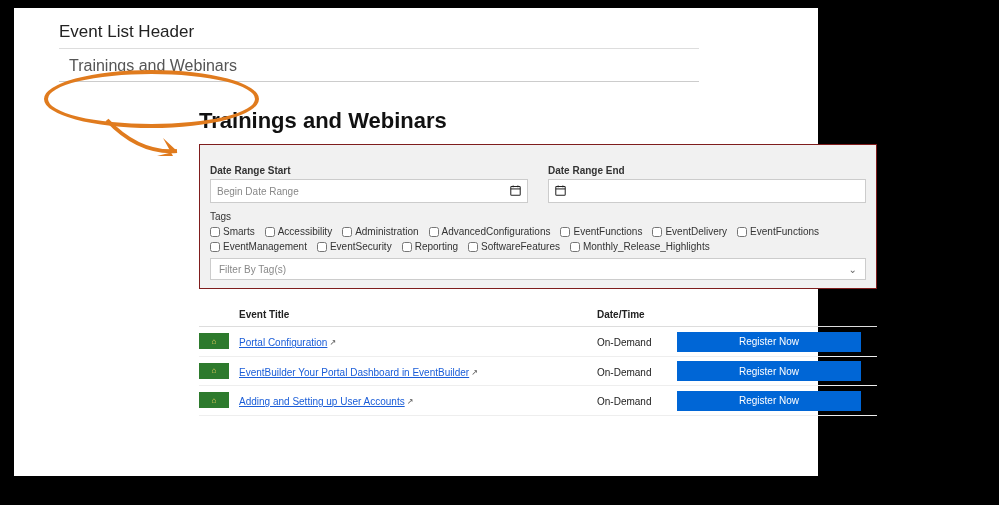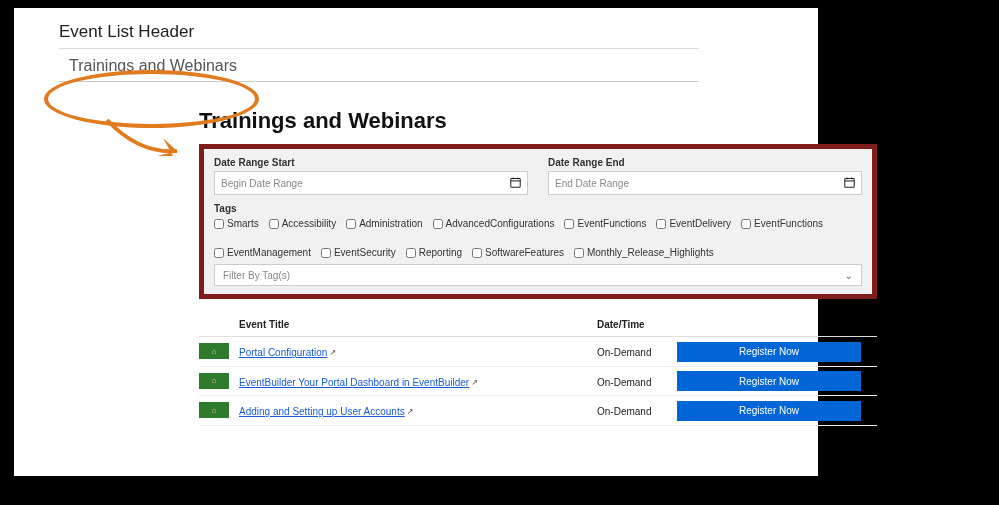--- a/index.html
+++ b/index.html
@@ -71,22 +71,22 @@
       width: 678px;
     }
     .main-title {
       font-size: 22px;
       font-weight: 700;
       color: #111;
       margin-bottom: 10px;
     }
     .filter-panel {
       background: #f1f1f1;
-      border: 5px solid #7f1d1d;
-      padding: 8px 10px 8px 10px;
+      border: 1px solid #7f1d1d;
+      padding: 20px 10px 8px 10px;
     }
     .filter-row {
       display: flex;
       gap: 20px;
     }
     .field-col {
       flex: 1;
     }
     .field-label {
       font-size: 10px;
@@ -112,28 +112,28 @@
       background: transparent;
     }
     .date-input::placeholder { color: #888; }
     .cal-icon {
       font-size: 11px;
       color: #222;
     }
     .tags-label {
       font-size: 10px;
       color: #333;
-      font-weight: 700;
+      font-weight: 400;
       margin-top: 8px;
       margin-bottom: 4px;
     }
     .tag-checks {
       display: flex;
       flex-wrap: wrap;
-      gap: 18px 10px;
+      gap: 4px 10px;
       font-size: 10px;
       color: #333;
       margin-bottom: 6px;
     }
     .tag-option {
       display: flex;
       align-items: center;
       gap: 3px;
     }
     .tag-option input {
@@ -254,21 +254,20 @@
                   <line x1="1" y1="5" x2="13" y2="5" stroke="#222" stroke-width="1.3"></line>
                   <line x1="4" y1="0.5" x2="4" y2="3" stroke="#222" stroke-width="1.3"></line>
                   <line x1="10" y1="0.5" x2="10" y2="3" stroke="#222" stroke-width="1.3"></line>
                 </svg>
             </span>
           </div>
         </div>
         <div class="field-col">
           <div class="field-label">Date Range End</div>
           <div class="date-input-wrap">
-            <input class="date-input" placeholder="End Date Range" style="">
             <span class="cal-icon">
               <svg width="11" height="11" viewBox="0 0 14 14">
                   <rect x="1" y="2" width="12" height="11" rx="1" fill="none" stroke="#222" stroke-width="1.3"></rect>
                   <line x1="1" y1="5" x2="13" y2="5" stroke="#222" stroke-width="1.3"></line>
                   <line x1="4" y1="0.5" x2="4" y2="3" stroke="#222" stroke-width="1.3"></line>
                   <line x1="10" y1="0.5" x2="10" y2="3" stroke="#222" stroke-width="1.3"></line>
                 </svg>
             </span>
           </div>
         </div>

